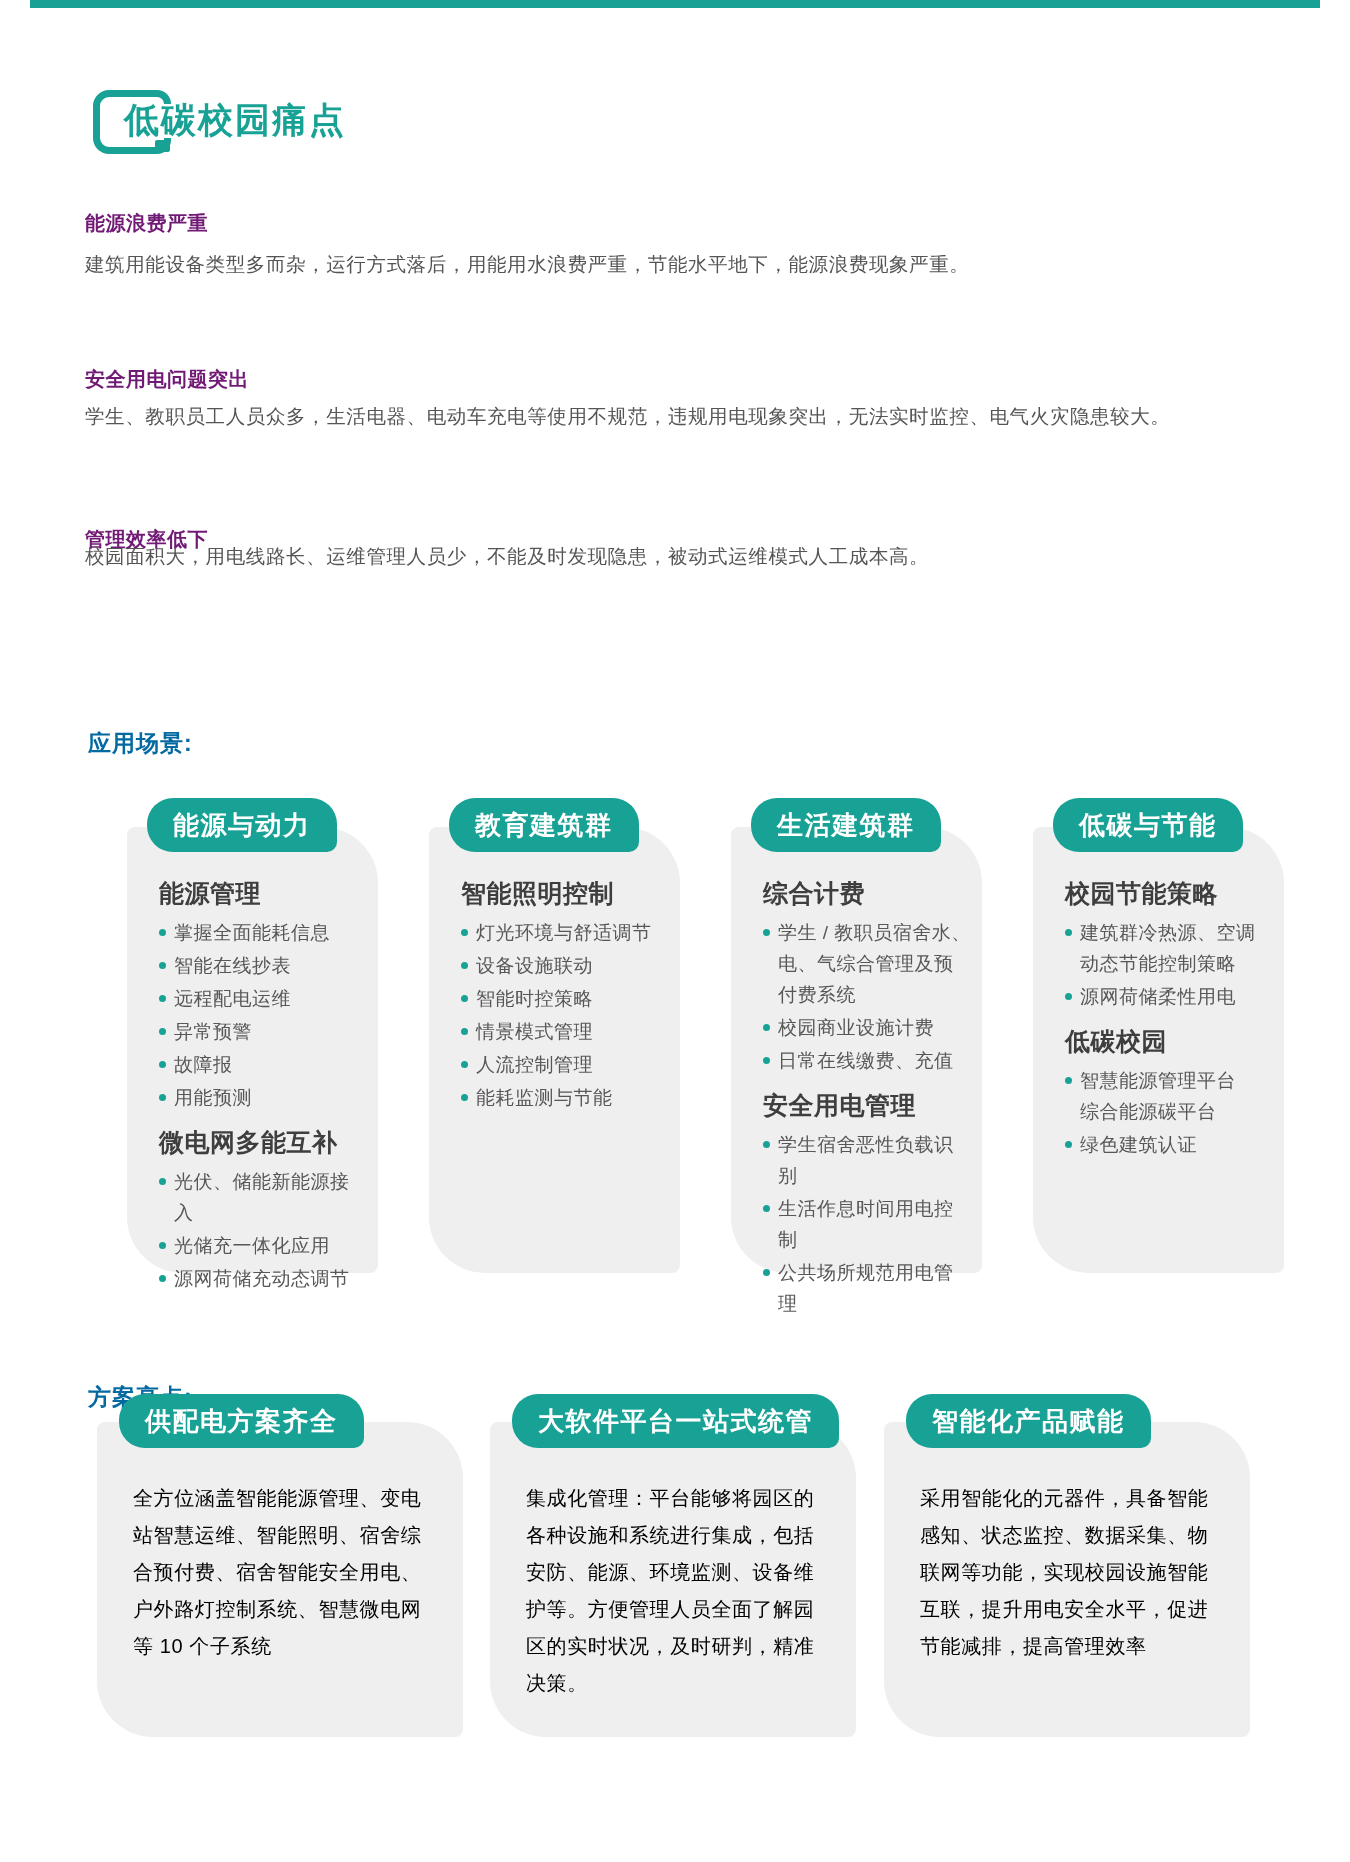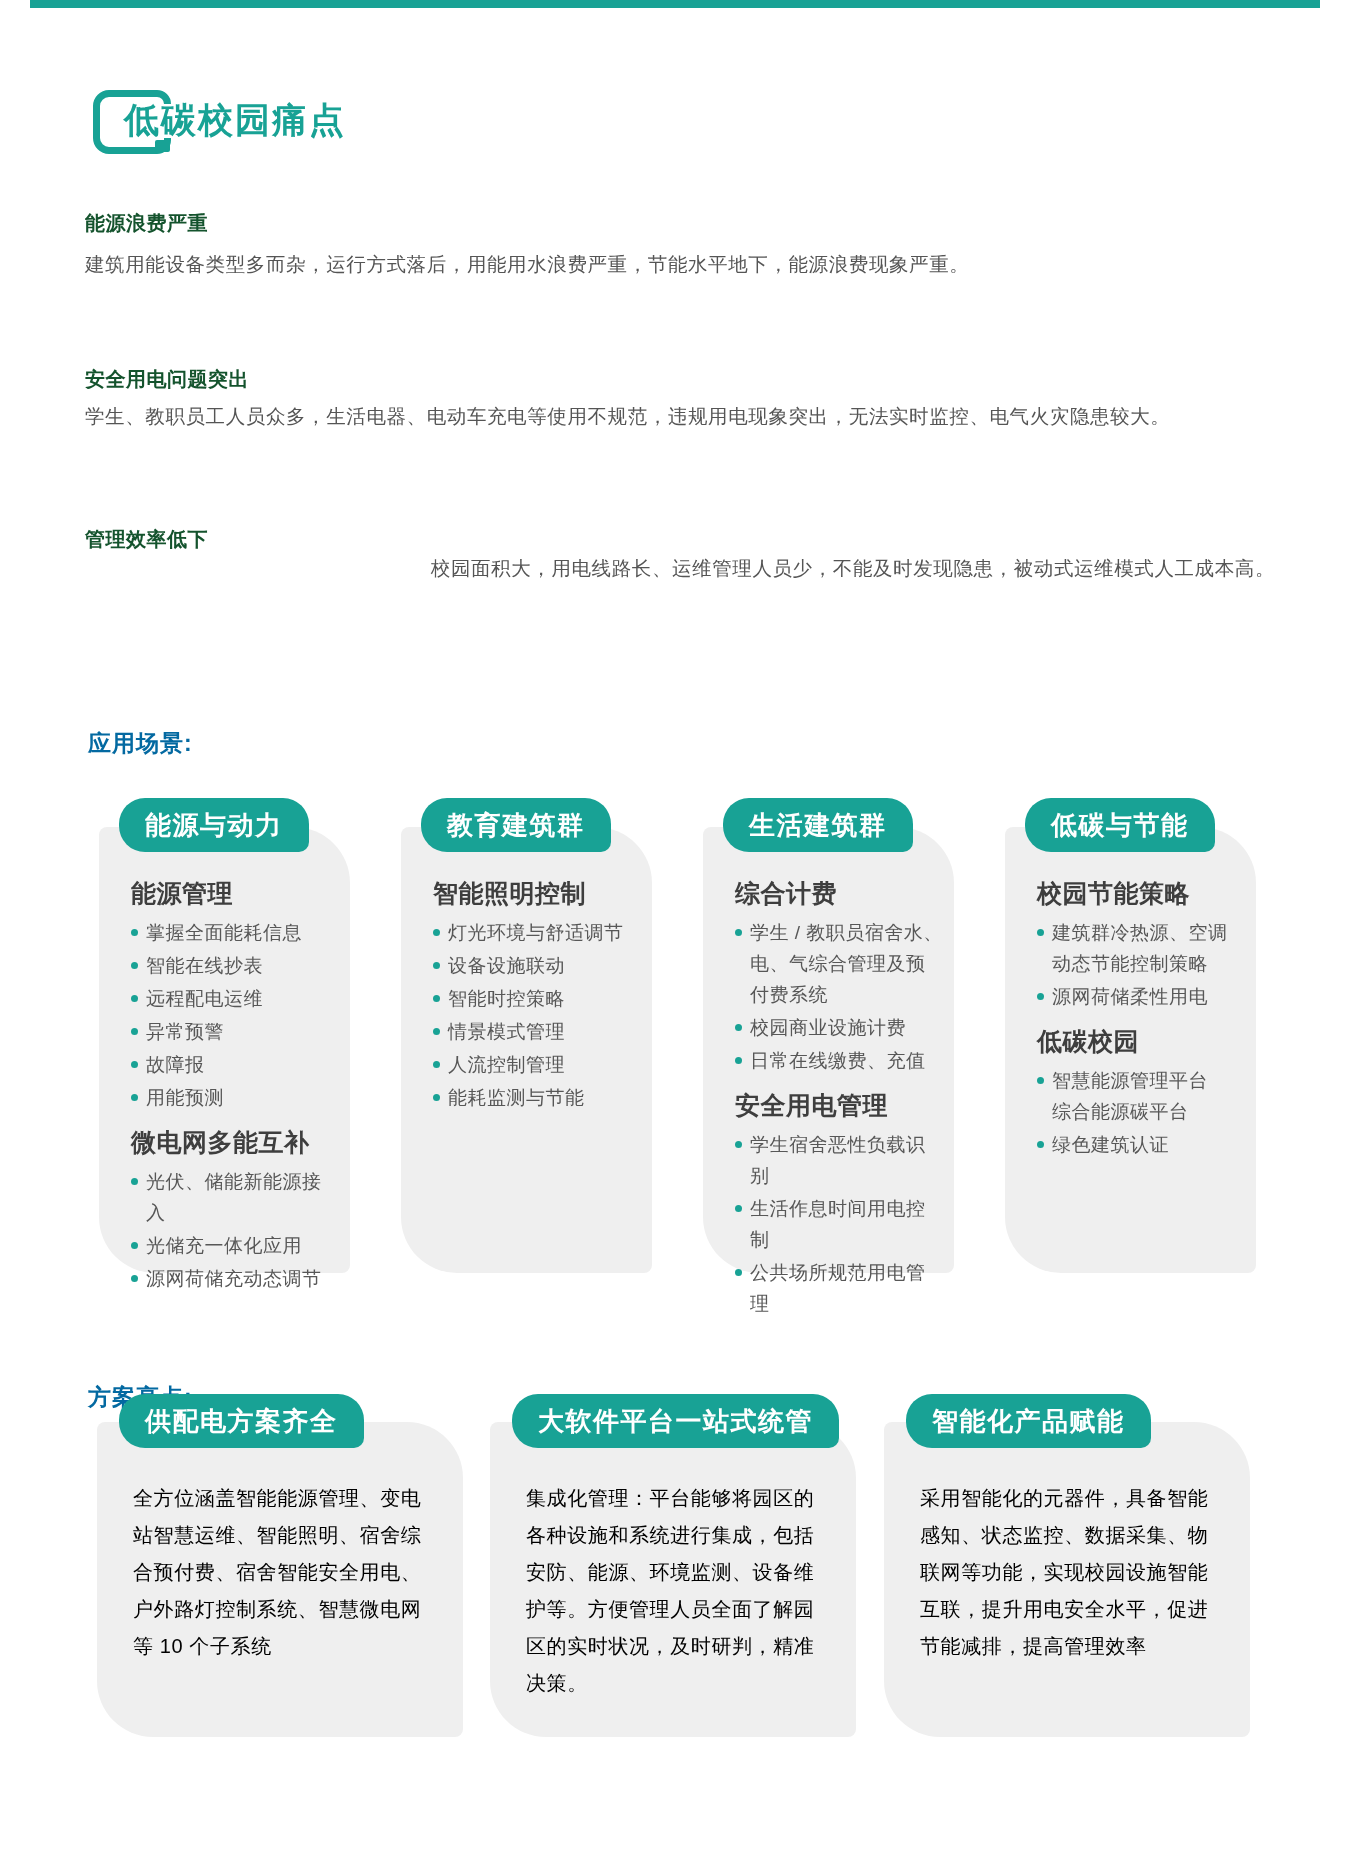--- a/index.html
+++ b/index.html
@@ -35,43 +35,44 @@
   }
   .page-title {
     position:absolute; left:124px; top:97px; margin:0;
     font-size:35px; font-weight:bold; color:#18A295;
     letter-spacing:2px; z-index:3;
   }
 
   
   .pain-title {
     position:absolute; left:85px; margin:0;
-    font-size:20px; font-weight:bold; color:#14532d; letter-spacing:0.5px;
+    font-size:20px; font-weight:bold; color:#701a75; letter-spacing:0.5px;
   }
   .pain-desc {
     position:absolute; left:85px; margin:0; width:1190px;
     font-size:19.5px; color:#555555; letter-spacing:0.6px; line-height:30px;
   }
   .pt-0 { top:210px; } .pd-0 { top:249px; }
   .pt-1 { top:366px; } .pd-1 { top:401px; }
-  .pt-2 { top:526px; } .pd-2 { top:553px;text-align:right; }
+  .pt-2 { top:526px; } .pd-2 { top:541px; }
 
   
   .sec-label {
     position:absolute; left:88px; margin:0;
     font-size:23px; font-weight:bold; color:#0369a1; letter-spacing:1px;
   }
   .scenarios-label { top:728px; }
   .highlights-label { top:1382px; }
 
   
   .scard {
     position:absolute; top:827px; width:251px; height:446px;
     background:#EFEFEF;
     border-radius:8px 56px 8px 56px;
+    margin-left:28px;
   }
   .sc-0 { left:99px; } .sc-1 { left:401px; } .sc-2 { left:703px; } .sc-3 { left:1005px; }
 
   .pill {
     position:absolute; top:-29px; left:20px; height:54px; line-height:54px;
     padding:0 26px; display:inline-block;
     background:#18A295; color:#ffffff;
     font-size:26px; font-weight:bold; letter-spacing:1.5px;
     border-radius:26px 26px 10px 26px;
     white-space:nowrap; z-index:2;

